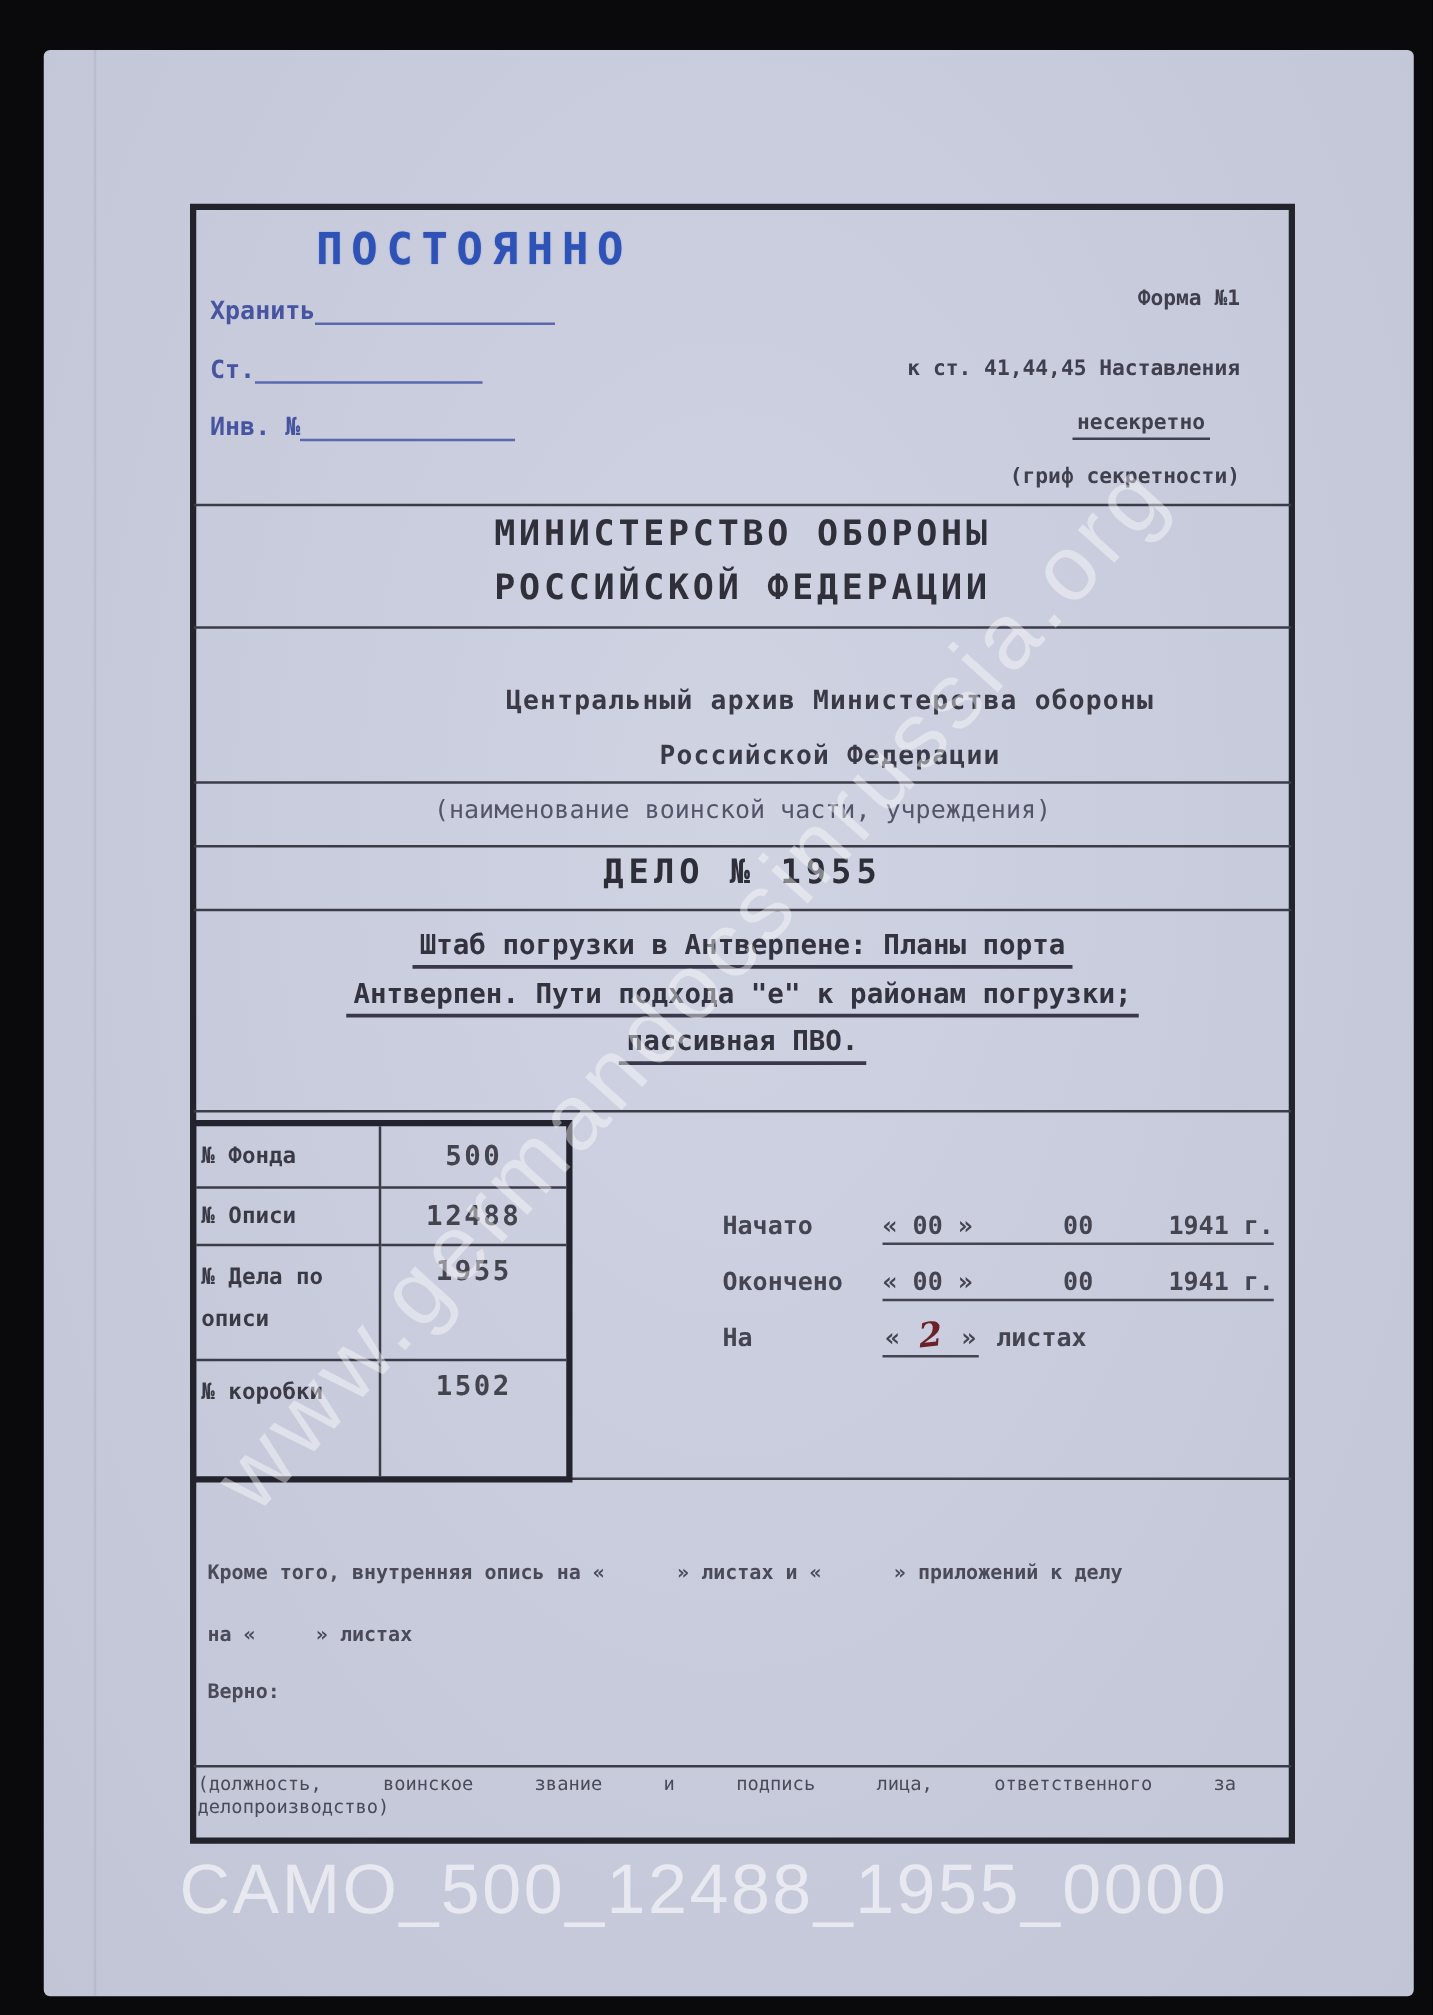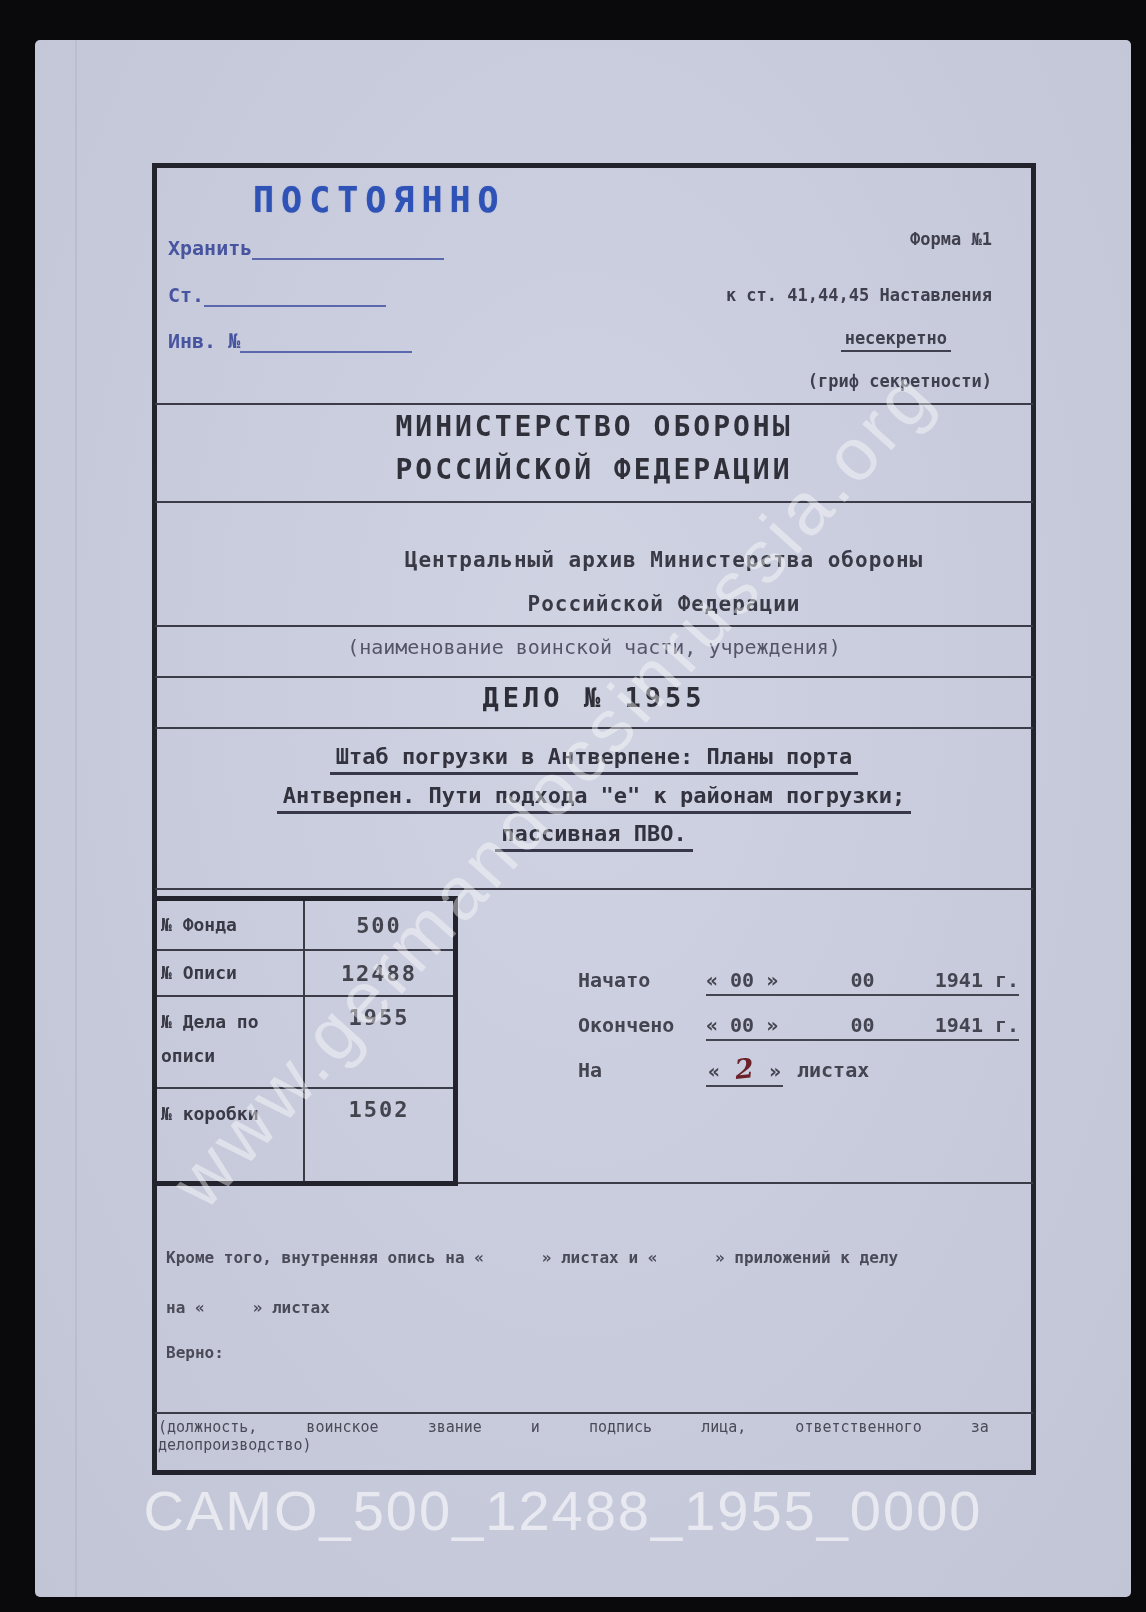--- a/index.html
+++ b/index.html
@@ -107,21 +107,21 @@
     <span class="stamp-line" style="width:182px;"></span>
   </div>
   <div class="stamp-row" style="top:329px;left:168px;">
     <span>Инв. №</span>
     <span class="stamp-line" style="width:172px;"></span>
   </div>
 
   <div class="meta tw abs" style="top:229px;">Форма №1</div>
   <div class="meta tw abs" style="top:285px;">к ст. 41,44,45 Наставления</div>
   <div class="meta abs" style="top:328px;">
-    <span class="underl tw" style="margin-right:41px;">несекретно</span>
+    <span class="underl tw" style="margin-right:24px;">несекретно</span>
   </div>
   <div class="meta tw abs" style="top:371px;">(гриф секретности)</div>
 
   <div class="hline" style="left:155px;top:403px;width:878px;"></div>
   <div class="hline" style="left:155px;top:501px;width:878px;"></div>
   <div class="hline" style="left:155px;top:625px;width:878px;"></div>
   <div class="hline" style="left:155px;top:676px;width:878px;"></div>
   <div class="hline" style="left:155px;top:727px;width:878px;"></div>
   <div class="hline" style="left:155px;top:888px;width:878px;"></div>
   <div class="hline" style="left:456px;top:1182px;width:577px;"></div>

